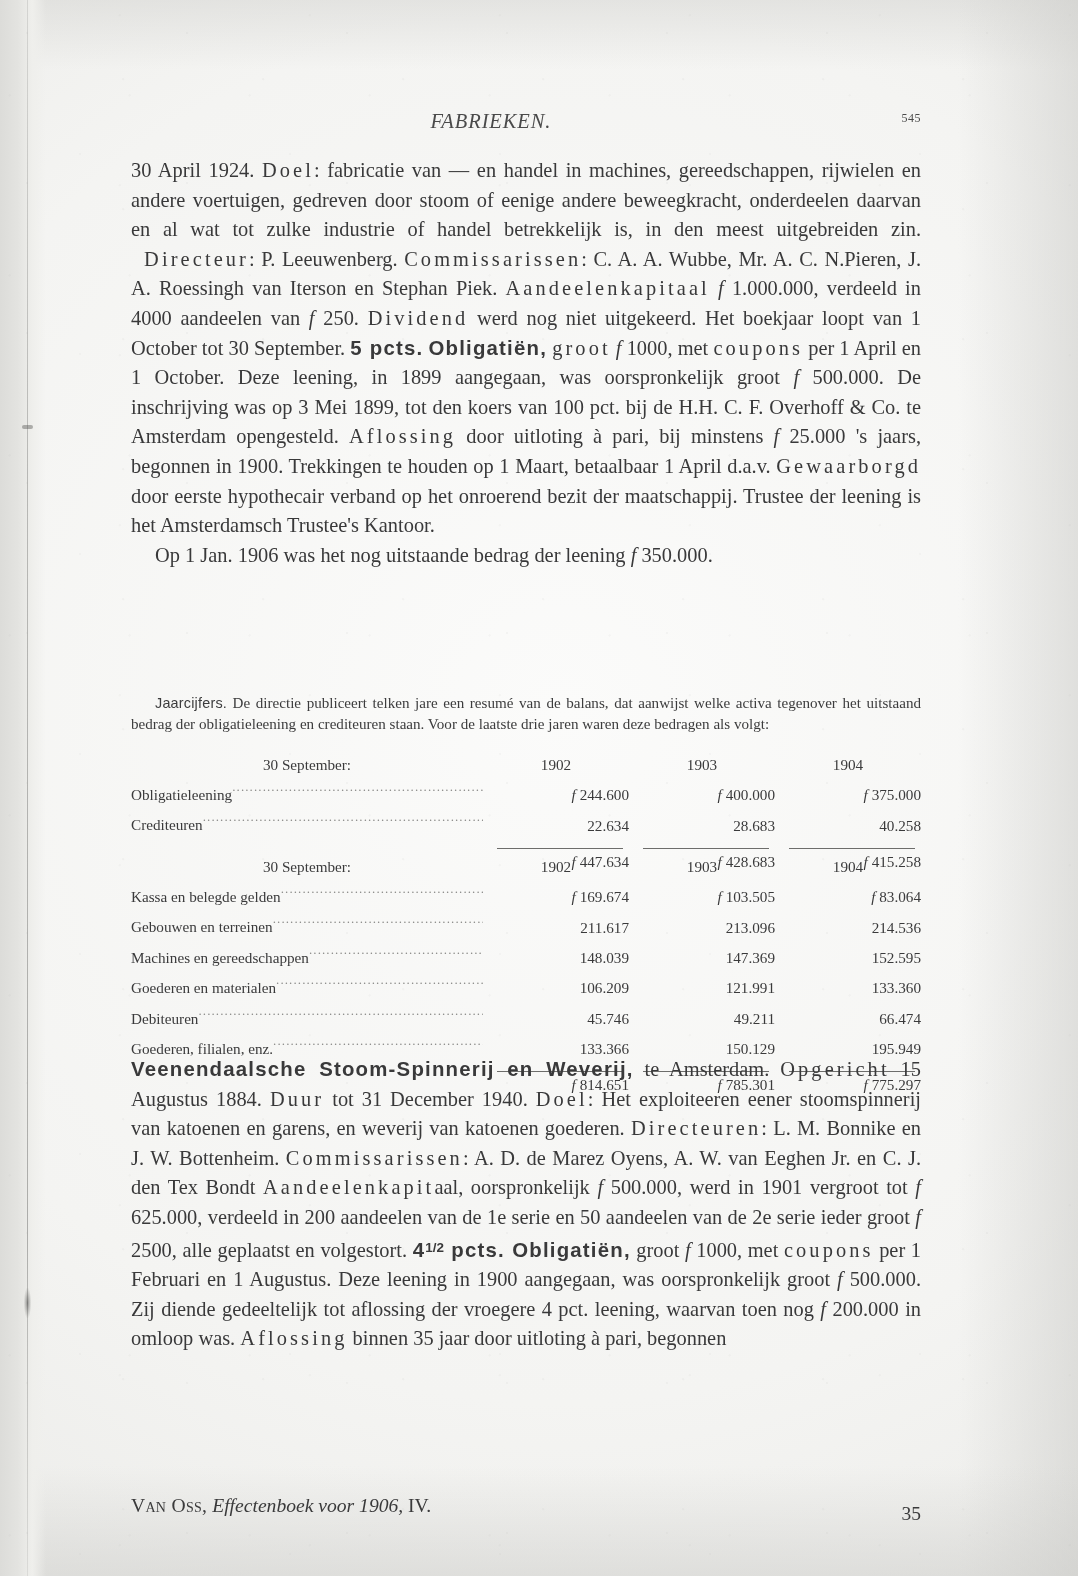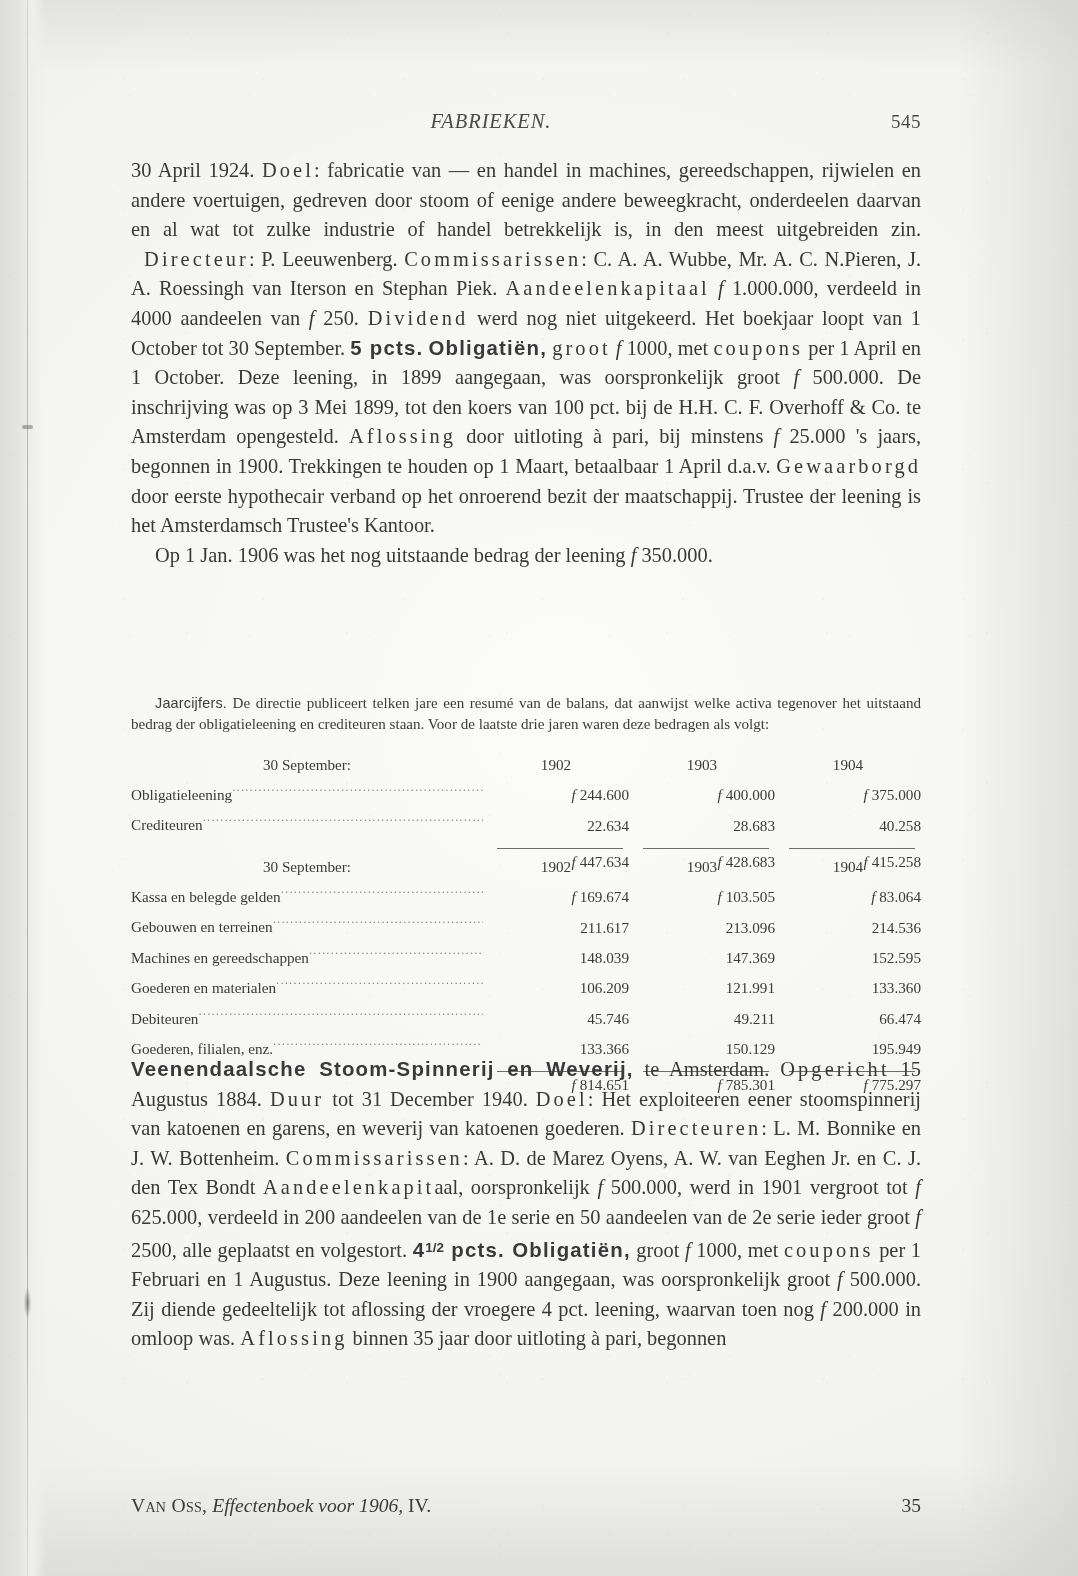--- a/index.html
+++ b/index.html
@@ -49,21 +49,21 @@
     position:absolute;left:131px;top:0;width:790px;height:100%;
   }
 
   
   .runhead{position:absolute;top:110px;left:0;width:790px;height:30px;}
   .runhead .title{
     position:absolute;left:0;width:720px;text-align:center;
     font-style:italic;font-size:20.5px;letter-spacing:.9px;color:#4a4a4a;
   }
   .runhead .pageno{
-    position:absolute;right:0;top:1px;font-size:19px;color:#4a4a4a;letter-spacing:.5px;
+    position:absolute;right:0;top:1px;font-size:12px;color:#4a4a4a;letter-spacing:.5px;
   }
 
   
   .body-block{
     position:absolute;left:0;width:790px;
     font-size:20.4px;line-height:29.6px;
     text-align:justify;color:#39393a;
   }
   .body-block p{margin:0;}
   .indent{display:inline-block;width:24px;}
@@ -103,21 +103,21 @@
     background:#6d6d6b;
   }
 
   
   .footer{
     position:absolute;left:0;width:790px;top:1455px;
     font-size:19.6px;color:#3a3a3b;margin-top:40px;
   }
   .footer .sc{font-variant:small-caps;letter-spacing:.3px;}
   .footer .it{font-style:italic;}
-  .footer .sig{position:absolute;right:0;top:0;font-size:19.5px;}
+  .footer .sig{position:absolute;right:0;top:8px;font-size:19.5px;}
 
   
   #speckle{
     position:absolute;inset:0;pointer-events:none;opacity:.5;
     background-image:
       radial-gradient(circle at 17% 22%, rgba(160,160,158,.16) 0 1px, transparent 1.4px),
       radial-gradient(circle at 63% 9%, rgba(160,160,158,.13) 0 1px, transparent 1.4px),
       radial-gradient(circle at 88% 61%, rgba(160,160,158,.14) 0 1px, transparent 1.4px),
       radial-gradient(circle at 38% 77%, rgba(160,160,158,.12) 0 1px, transparent 1.4px),
       radial-gradient(circle at 8% 53%, rgba(160,160,158,.12) 0 1px, transparent 1.4px);

